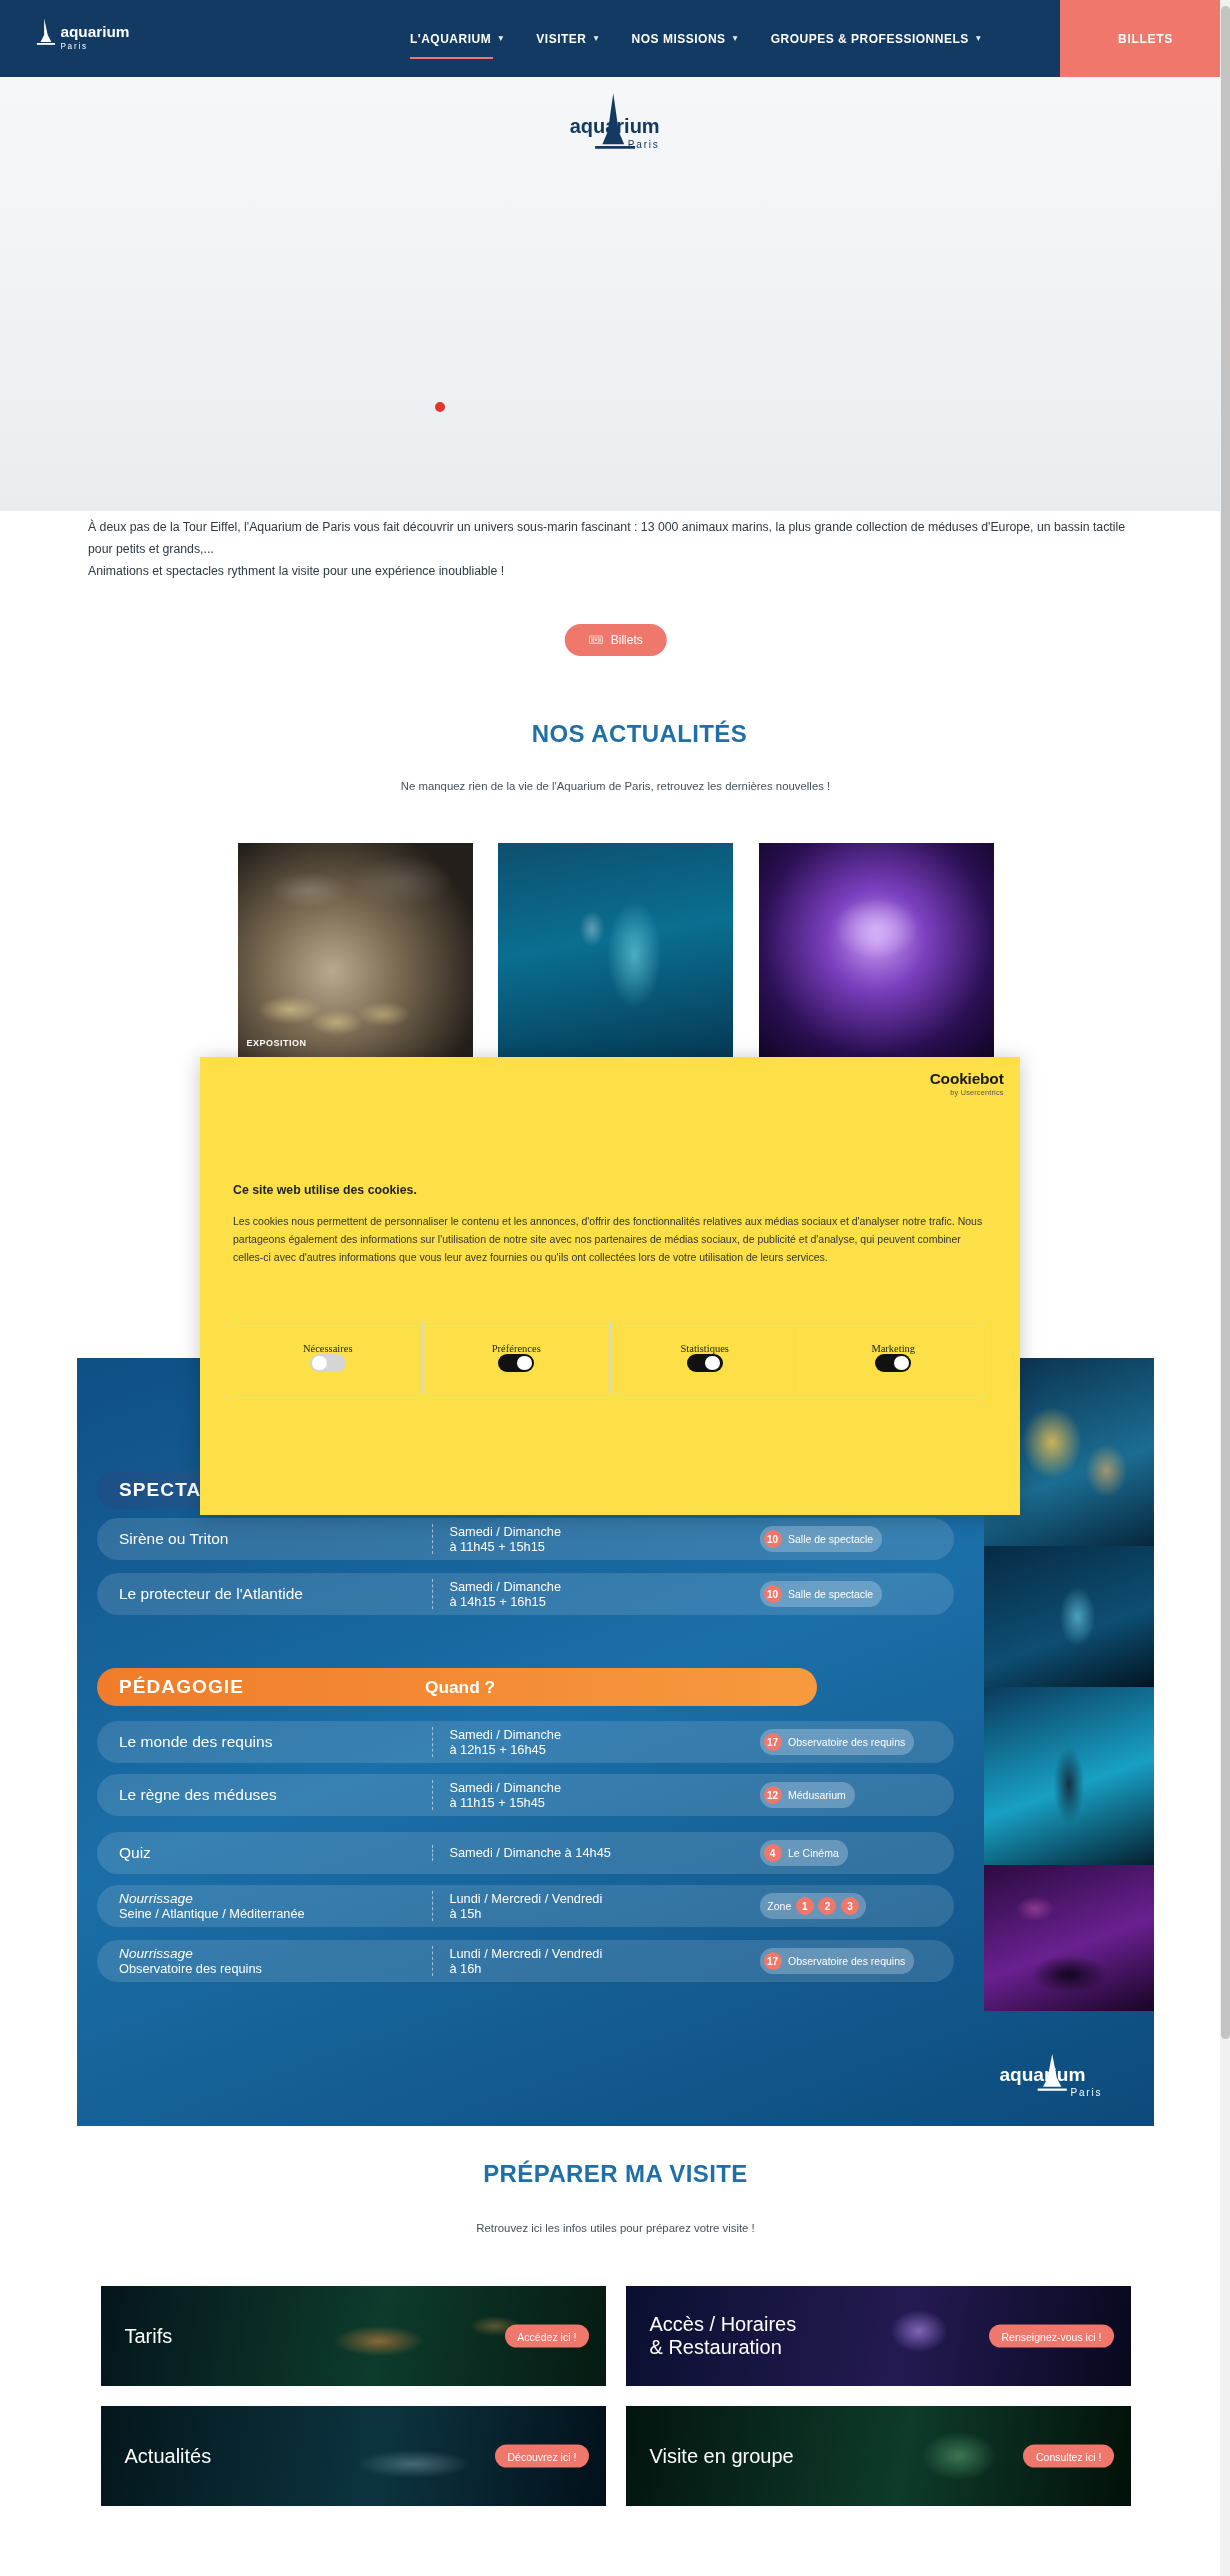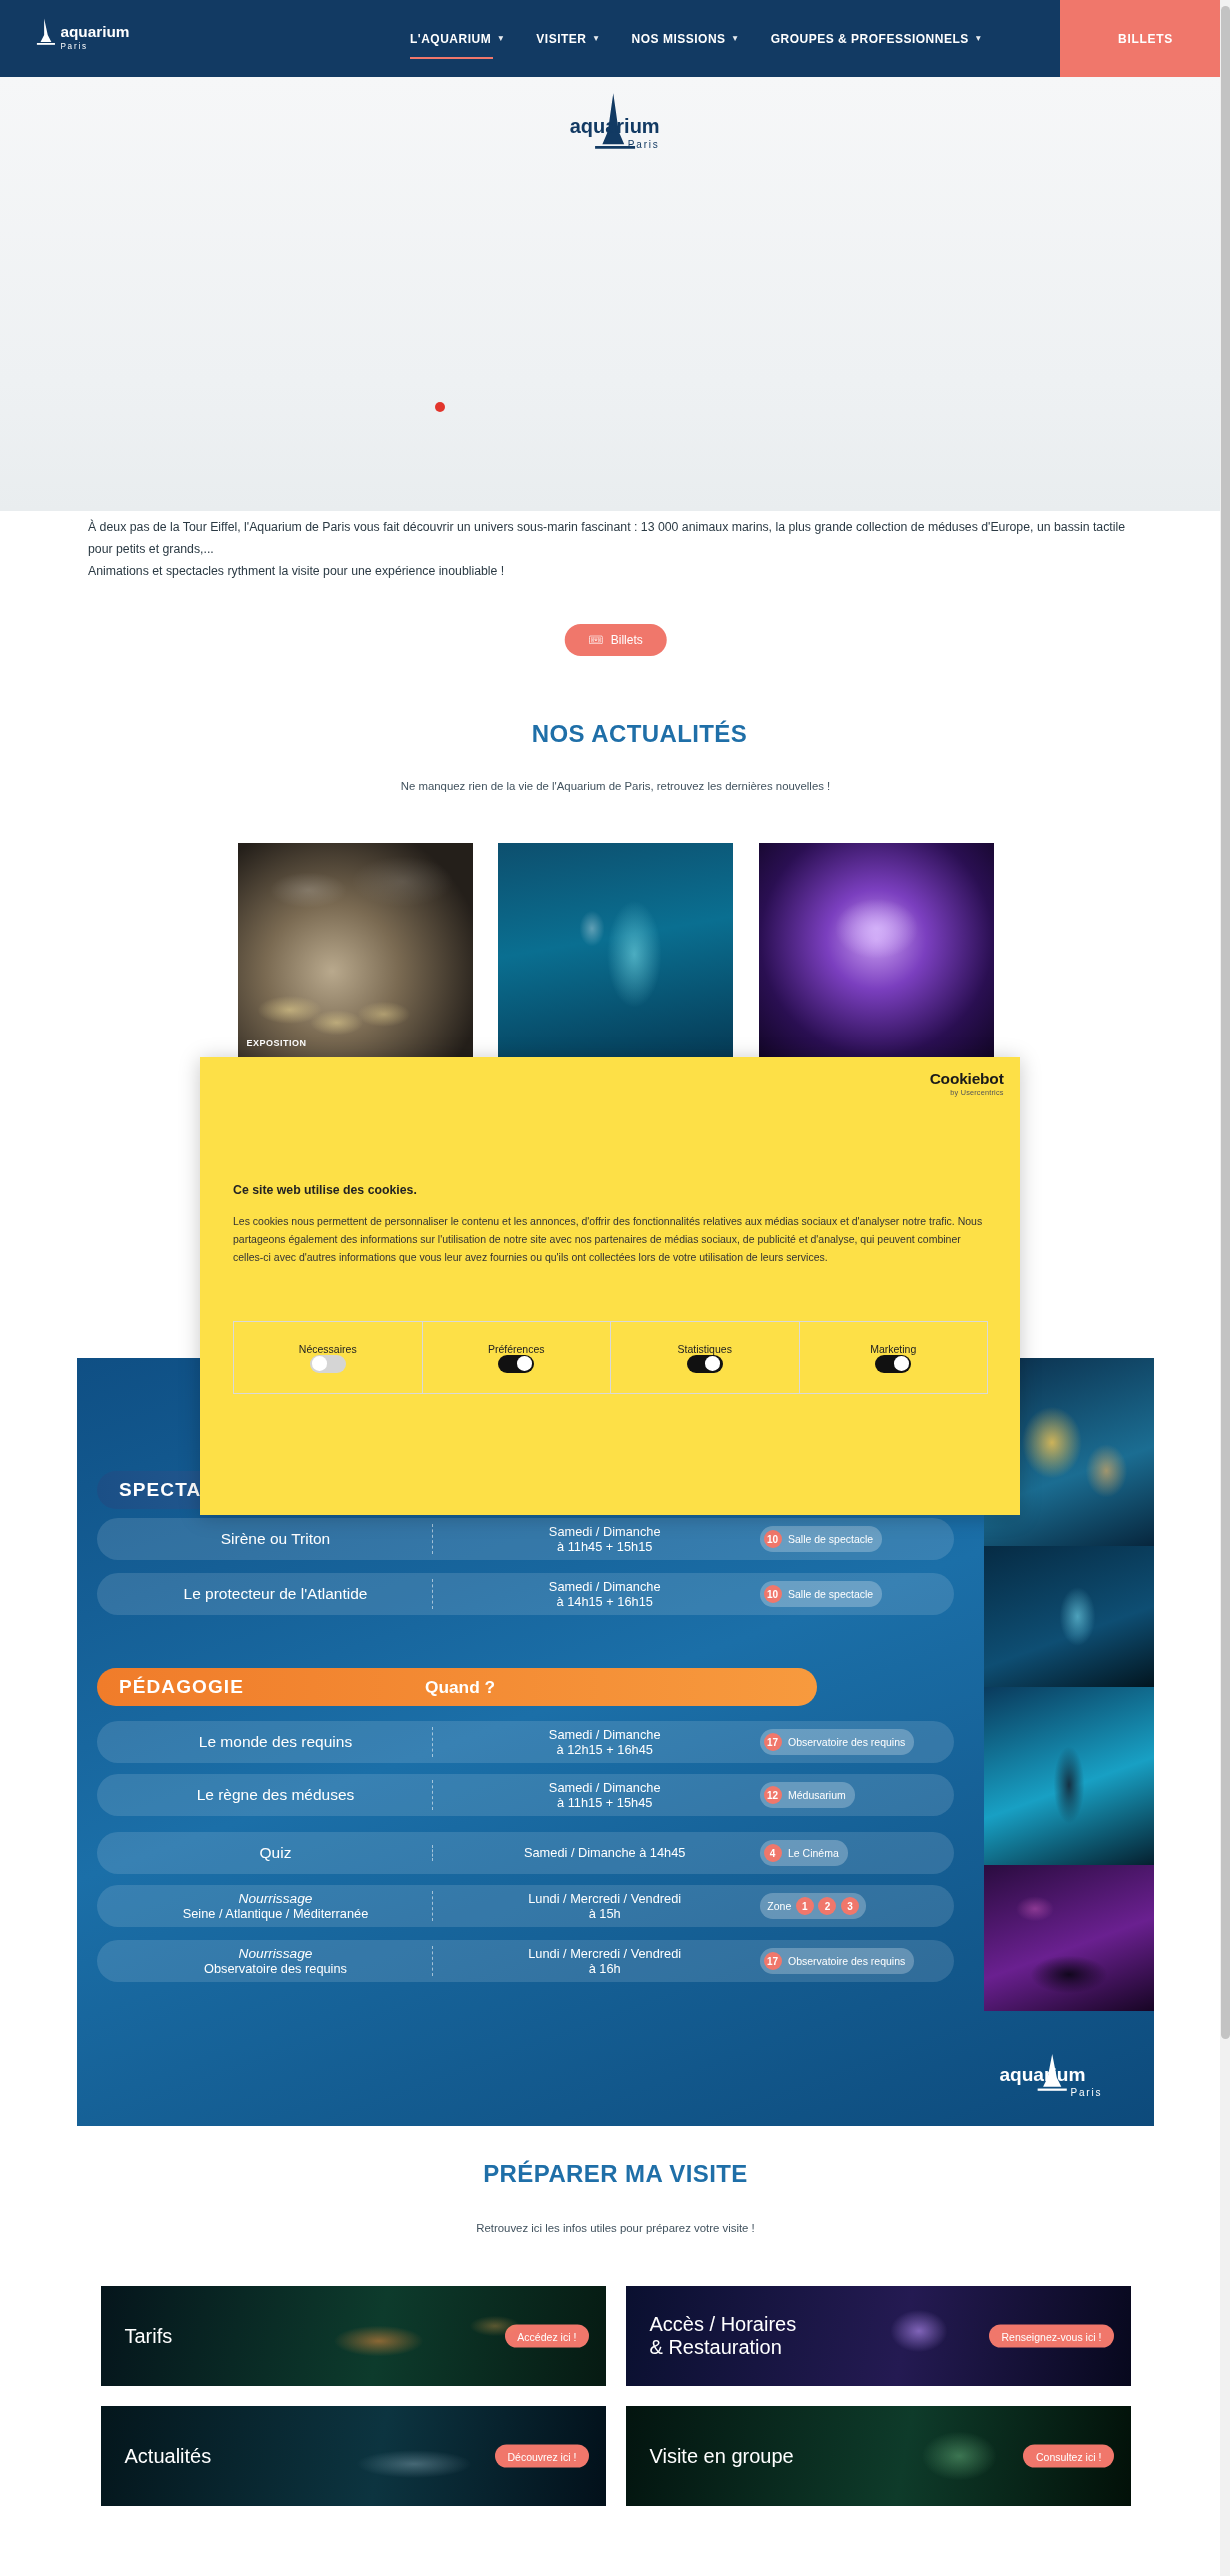--- a/index.html
+++ b/index.html
@@ -134,21 +134,21 @@
     display: flex; align-items: center; color: #fff;
   }
   .bar-head { width: 720px; font-weight: 700; }
   .bar-head .h-title { font-size: 19px; letter-spacing: 1.1px; padding-left: 22px; width: 328px; }
   .bar-head .h-when { font-size: 17.3px; }
   .bar-spec { background: linear-gradient(90deg,#1b4f86,#3f7fb5); top: 113px; }
   .bar-peda { background: linear-gradient(90deg,#f07c2a,#f79a3e); top: 310px; }
 
   .row {
     position: absolute; left: 20px; width: 857px; height: 42px; border-radius: 21px;
-    background: rgba(255,255,255,.13); display: flex; align-items: center; color: #fff; text-align: center;
+    background: rgba(255,255,255,.13); display: flex; align-items: center; color: #fff;
   }
   .row .r-name { width: 335px; padding-left: 22px; font-size: 15.5px; }
   .row .r-name .sub { display: block; font-size: 12.8px; font-style: normal; }
   .row .r-name.italic { font-style: italic; font-size: 13.7px; line-height: 1.15; }
   .row .r-when { width: 328px; font-size: 12.8px; line-height: 1.2; border-left: 0.9px dashed rgba(255,255,255,.55); padding-left: 16.4px; }
   .row .r-place { display: flex; align-items: center; gap: 6.4px; }
   .pill {
     background: rgba(255,255,255,.25); border-radius: 12.8px; padding: 3.6px 9px 3.6px 3.6px;
     display: flex; align-items: center; gap: 6.4px; font-size: 10.5px; color: #fff; white-space: nowrap;
   }
@@ -200,21 +200,21 @@
   .ctab.active { color: #1f6fa8; font-weight: 700; }
   .ctab.active::after { content:""; position: absolute; bottom: -0.9px; left: 0; right: 0; height: 2.7px; background: #1f6fa8; }
 
   .cookie-body { position: absolute; top: 126px; left: 33px; width: 755px; }
   .cookie-body h3 { font-size: 12.3px; font-weight: 700; margin-bottom: 14.6px; }
   .cookie-body p { font-size: 10.5px; line-height: 1.75; color: #333; }
   .cats {
     position: absolute; top: 264px; left: 33px; width: 755px; height: 73px;
     border: 0.9px solid #d9d9d9; display: flex;
   }
-  .cat { flex: 1; display: flex; flex-direction: column; align-items: center; justify-content: center; border-right: 0.9px solid #d9d9d9; }
+  .cat { flex: 1; display: flex; flex-direction: column; align-items: center; justify-content: center; border-right: 0.9px solid #d9d9d9; font-family: Liberation Serif, serif; }
   .cat:last-child { border-right: none; }
   .cat .c-label { font-size: 10.5px; color: #222; }
   .toggle { width: 36px; height: 18px; border-radius: 9px; position: relative; }
   .toggle.off { background: #d5d5d5; }
   .toggle.on  { background: #111111; }
   .toggle .knob { position: absolute; top: 1.8px; width: 14.6px; height: 14.6px; border-radius: 50%; background: #fff; }
   .toggle.off .knob { left: 2.7px; }
   .toggle.on  .knob { right: 2.7px; }
 
   .cookie-actions { position: absolute; top: 363px; left: 33px; width: 755px; display: flex; gap: 16.4px; }

